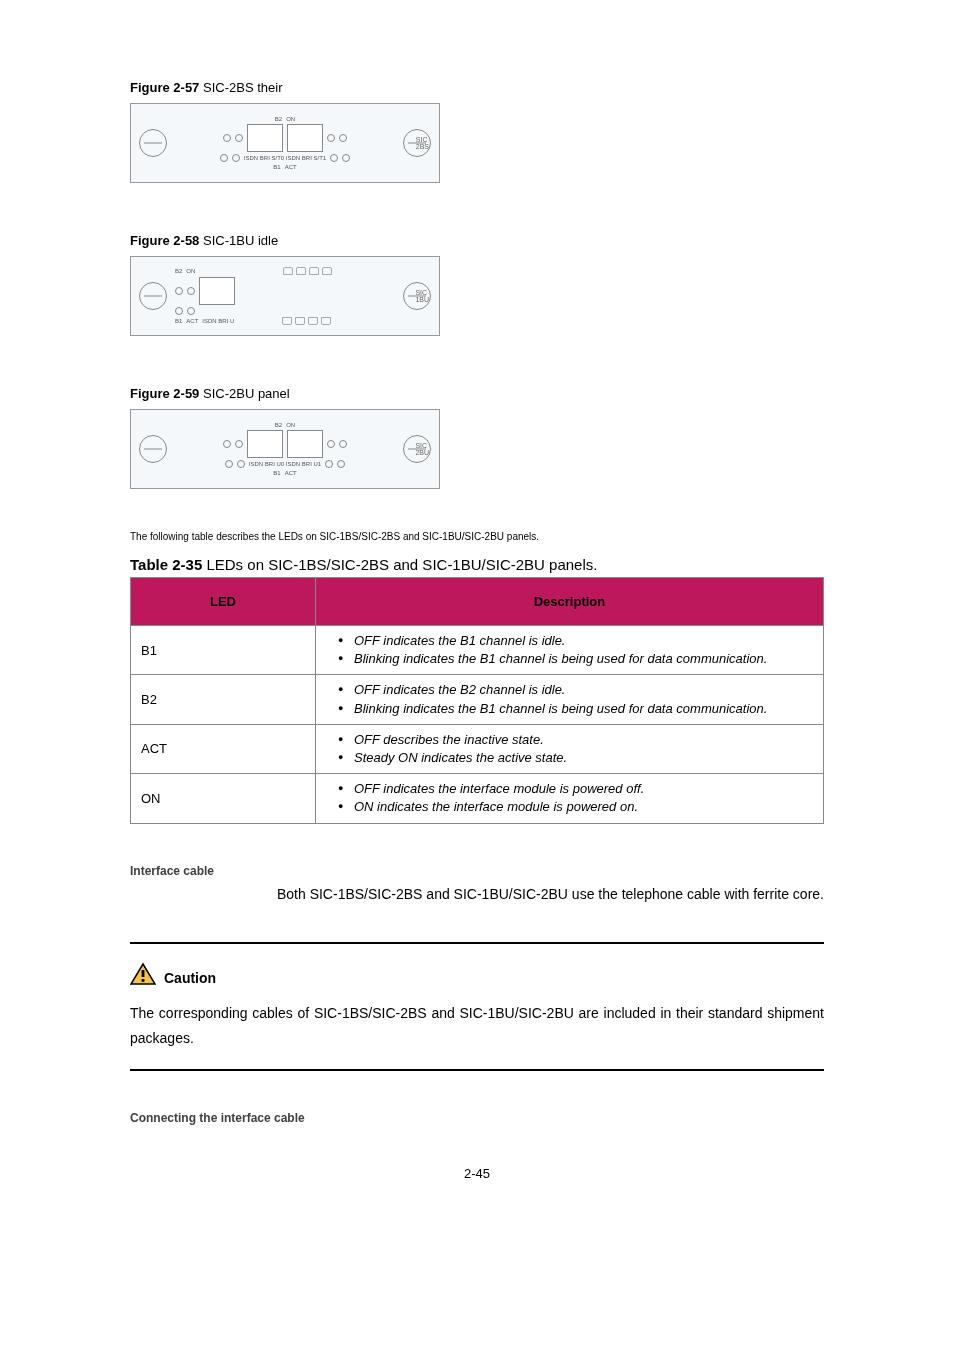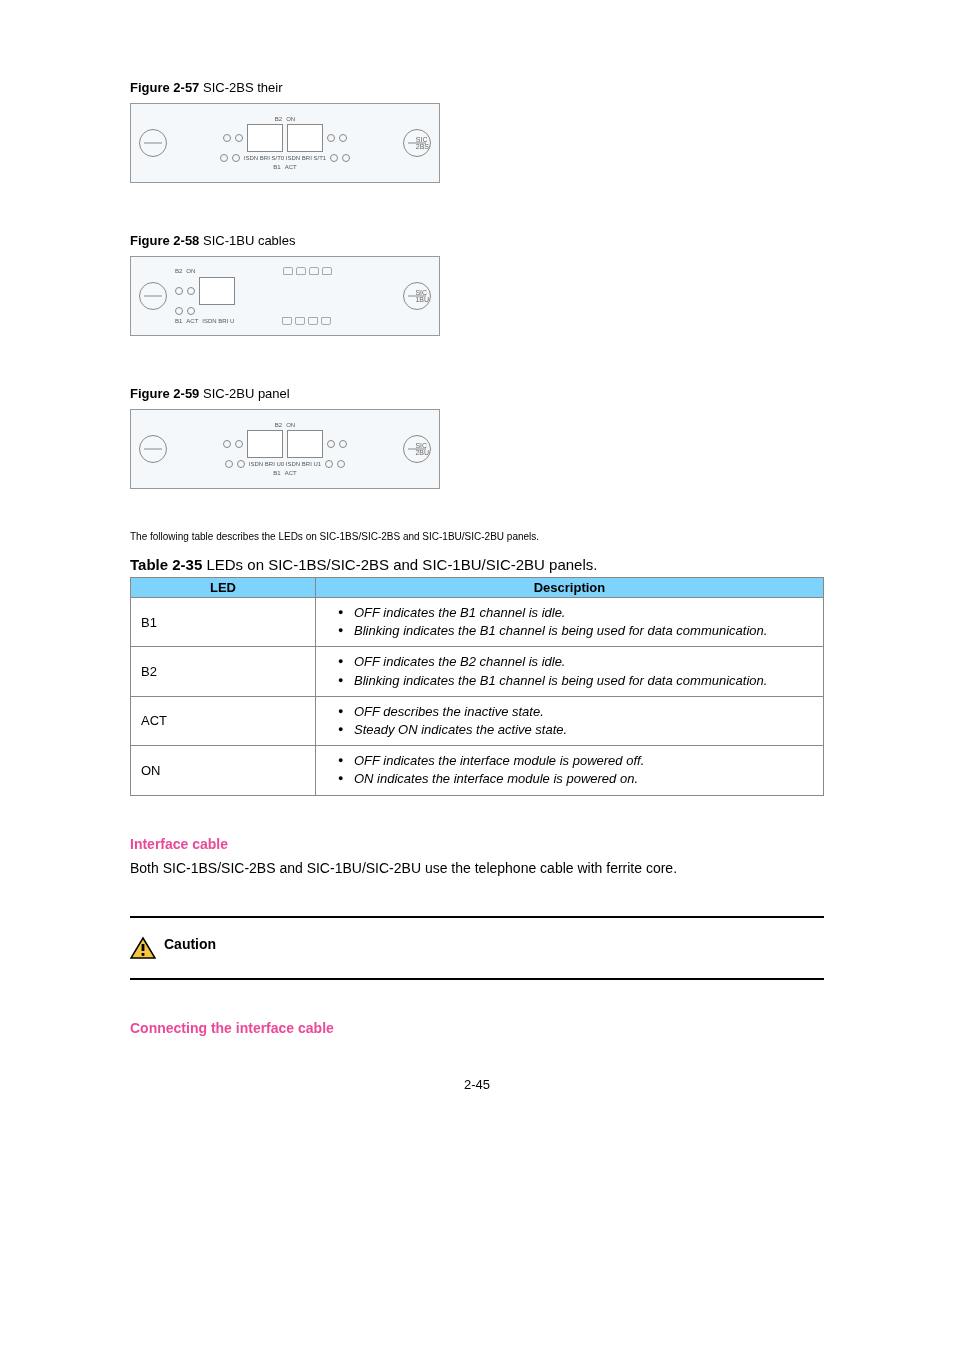--- a/index.html
+++ b/index.html
@@ -116,24 +116,24 @@
     .table-caption .bold {
       font-weight: bold;
     }
     table.led-table {
       width: 100%;
       border-collapse: collapse;
       margin-bottom: 40px;
     }
     table.led-table th {
       border: 1px solid #888;
-      background: #7dd3fc;
+      background: #be185d;
       font-weight: bold;
       font-size: 13px;
-      padding: 2px 10px;
+      padding: 16px 10px;
       text-align: center;
     }
     table.led-table td {
       border: 1px solid #888;
       font-size: 13px;
       padding: 6px 10px;
       vertical-align: middle;
     }
     table.led-table td:first-child {
       width: 185px;
@@ -149,40 +149,41 @@
       font-style: italic;
     }
     .bullet-list li::before {
       content: "●";
       position: absolute;
       left: -4px;
       font-size: 9px;
       top: 2px;
     }
     .section-heading {
-      font-size: 14px;
-      font-weight: bold;
-      color: #ec4899;
+      font-size: 12px;
+      font-weight: bold;
+      color: #404040;
       margin-bottom: 8px;
     }
     .interface-text {
       font-size: 14px;
       margin-bottom: 40px;
+      text-align: right;
     }
     .caution-block {
       border-top: 2px solid #000;
       border-bottom: 2px solid #000;
       padding: 18px 0;
       margin-bottom: 40px;
     }
     .caution-header {
       display: flex;
-      align-items: flex-start;
+      align-items: flex-end;
       gap: 8px;
-      margin-bottom: 0;
+      margin-bottom: 15px;
     }
     .caution-icon {
       width: 26px;
       height: 24px;
     }
     .caution-label {
       font-weight: bold;
       font-size: 14px;
     }
     .caution-text {
@@ -232,21 +233,21 @@
       <span class="led-label">ACT</span>
     </div>
   </div>
   <div class="panel-screw"></div>
   <div class="panel-label" style="white-space:pre-line;">SIC
 2BS</div>
 </div>
 
 <div class="figure-caption">
   <span class="bold">Figure 2-58</span>
-  <span>SIC-1BU cables</span>
+  <span>SIC-1BU idle</span>
 </div>
 <div class="panel-image">
   <div class="panel-screw"></div>
   <div class="panel-middle" style="align-items:flex-start; padding-left:8px;">
     <div class="led-row">
       <span class="led-label">B2</span>
       <span class="led-label">ON</span>
       <div style="width:80px;"></div>
       <div class="panel-vent">
         <div class="vent-item"></div>
@@ -381,17 +382,18 @@
 
 <div class="caution-block">
   <div class="caution-header">
     <svg class="caution-icon" viewBox="0 0 26 24">
       <polygon points="13,2 25,22 1,22" fill="#f5c542" stroke="#000" stroke-width="1.5"></polygon>
       <rect x="11.6" y="8" width="2.8" height="7" fill="#000"></rect>
       <rect x="11.6" y="17" width="2.8" height="2.8" fill="#000"></rect>
     </svg>
     <span class="caution-label">Caution</span>
   </div>
+  <p class="caution-text">The corresponding cables of SIC-1BS/SIC-2BS and SIC-1BU/SIC-2BU are included in their standard shipment packages.</p>
 </div>
 
 <div class="section-heading">Connecting the interface cable</div>
 
 <div class="page-number">2-45</div>
 
 </body></html>

